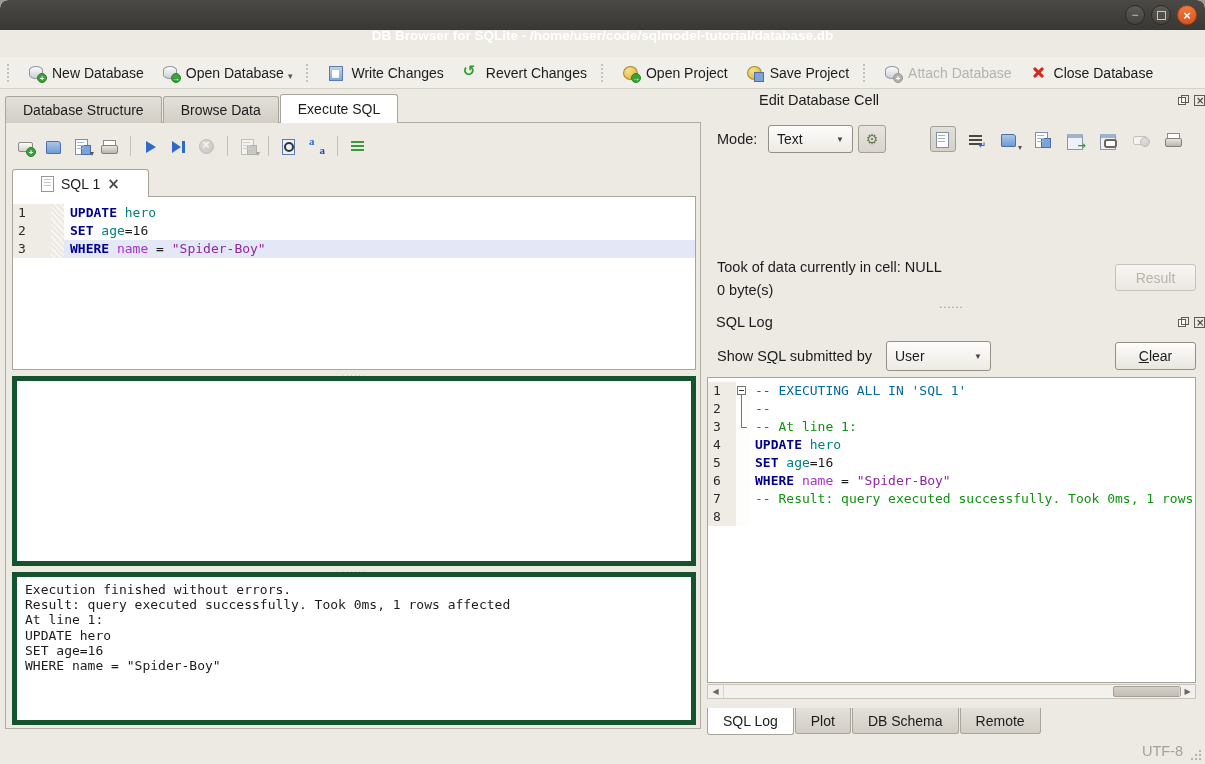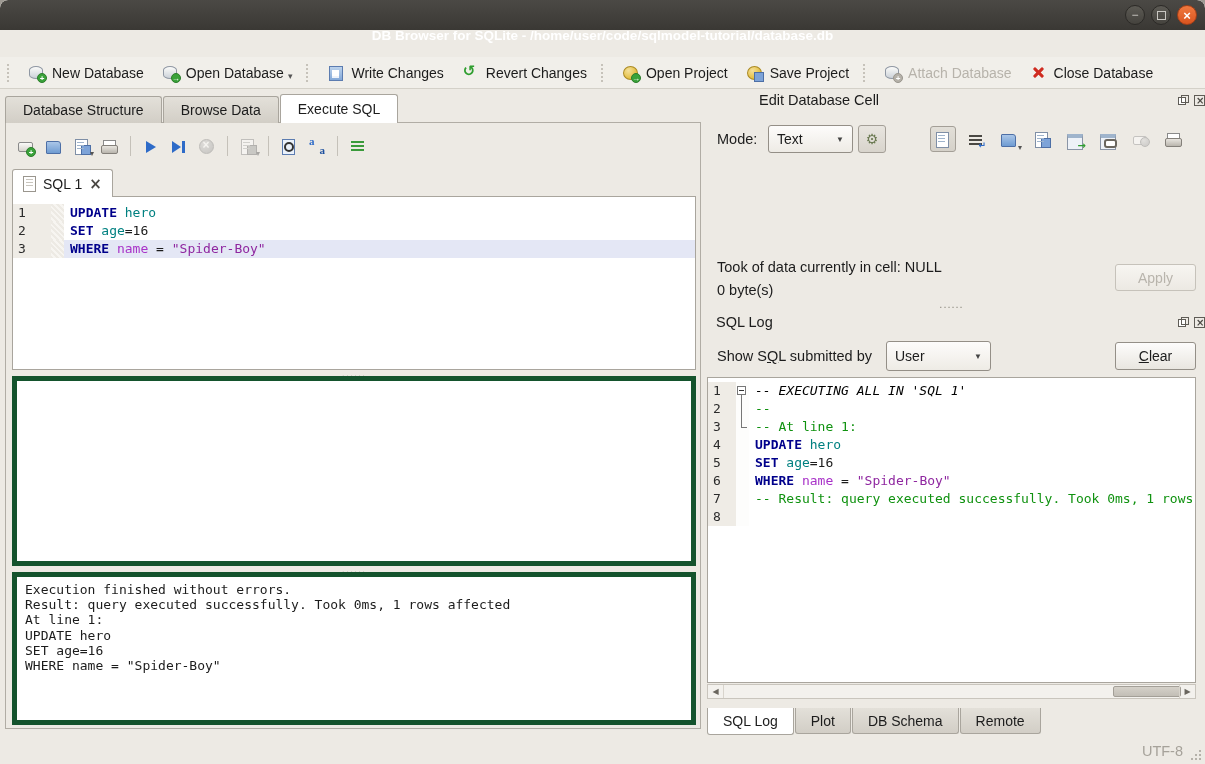--- a/index.html
+++ b/index.html
@@ -92,21 +92,21 @@
   .i-find::before{content:"";position:absolute;left:2px;top:1px;width:11px;height:14px;background:#eaf1fa;border:1px solid #5c7cb0;}
   .i-find::after{content:"";position:absolute;left:4px;top:4px;width:6px;height:6px;border:2px solid #333;border-radius:50%;}
   .i-find-replace::before{content:"a";position:absolute;left:1px;top:-3px;font:bold 11px "Liberation Serif",serif;color:#2e6bc8;}
   .i-find-replace::after{content:"a";position:absolute;right:1px;bottom:-1px;font:bold 11px "Liberation Serif",serif;color:#1c4f9e;}
   .i-format-sql::before{content:"";position:absolute;left:2px;top:3px;width:13px;height:11px;
     background:repeating-linear-gradient(#3a9a3a 0 2px,transparent 2px 4px);}
 
   
   .sqltab{position:absolute;left:6px;top:46px;height:28px;box-sizing:border-box;background:#fff;
     border:1px solid #a9a59d;border-bottom:none;border-radius:3px 3px 0 0;display:flex;align-items:center;
-    padding:0 10px;gap:7px;font-size:14px;z-index:2;}
+    padding:0 28px;gap:7px;font-size:14px;z-index:2;}
   .ftab-doc{width:11px;height:14px;background:#fff;border:1px solid #9a968e;position:relative;}
   .ftab-doc::after{content:"";position:absolute;left:2px;top:2px;right:2px;height:8px;
     background:repeating-linear-gradient(#c9c5bd 0 1px,transparent 1px 3px);}
   .tab-close{font:bold 15px/14px "DejaVu Sans",sans-serif;color:#4a4843;}
 
   
   .editor{position:absolute;background:#fff;border:1px solid #a9a59d;box-sizing:border-box;
     display:flex;flex-direction:column;overflow:hidden;font:13px/18px "DejaVu Sans Mono",monospace;}
   #sql-editor{left:6px;top:73px;width:684px;height:174px;padding-top:7px;}
   #log-editor{left:707px;top:377px;width:489px;height:306px;padding-top:4px;}
@@ -407,21 +407,21 @@
         <span class="ico i-set-as-null"></span>
       </span>
       <span class="cico">
         <span class="ico i-print"></span>
       </span>
     </div>
 
 
   <div class="info-text" style="left:717px;top:259px;">Took of data currently in cell: NULL</div>
   <div class="info-text" style="left:717px;top:282px;">0 byte(s)</div>
-  <div class="qbtn disabled" style="left:1115px;top:264px;width:81px;height:27px;">Apply</div>
+  <div class="qbtn disabled" style="left:1115px;top:264px;width:81px;height:27px;">Result</div>
 
   <div class="hsplit" style="left:707px;top:301px;width:489px;">......</div>
 
   <div class="dock-title" style="left:716px;top:314px;">SQL Log</div>
   <div class="dock-btns" style="left:1178px;top:317px;">
     <span class="dk float"></span>
     <span class="dk close"></span>
   </div>
 
   <div class="qlabel" style="left:717px;top:348px;" id="log-filter-label">Show S<u>Q</u>L submitted by</div>
@@ -430,21 +430,21 @@
     <span class="arr">▼</span>
   </div>
   <div class="qbtn" style="left:1115px;top:342px;width:81px;height:28px;" id="clear-btn"><u>C</u>lear</div>
 
   <div class="editor" id="log-editor">
       <div class="erow">
         <span class="enum">1</span>
         <span class="efold fold-box">
           <span class="vline"></span>
         </span>
-        <span class="etext"><span class="tok-cm" style="color: #000000; font-style: italic;">-- EXECUTING ALL IN 'SQL 1'</span></span>
+        <span class="etext"><span class="tok-cm" style="color: #0369a1;">-- EXECUTING ALL IN 'SQL 1'</span></span>
       </div>
       <div class="erow">
         <span class="enum">2</span>
         <span class="efold fold-line">
           <span class="vline"></span>
         </span>
         <span class="etext"><span class="tok-cm" style="color: rgb(16, 146, 16);">--</span></span>
       </div>
       <div class="erow">
         <span class="enum">3</span>

